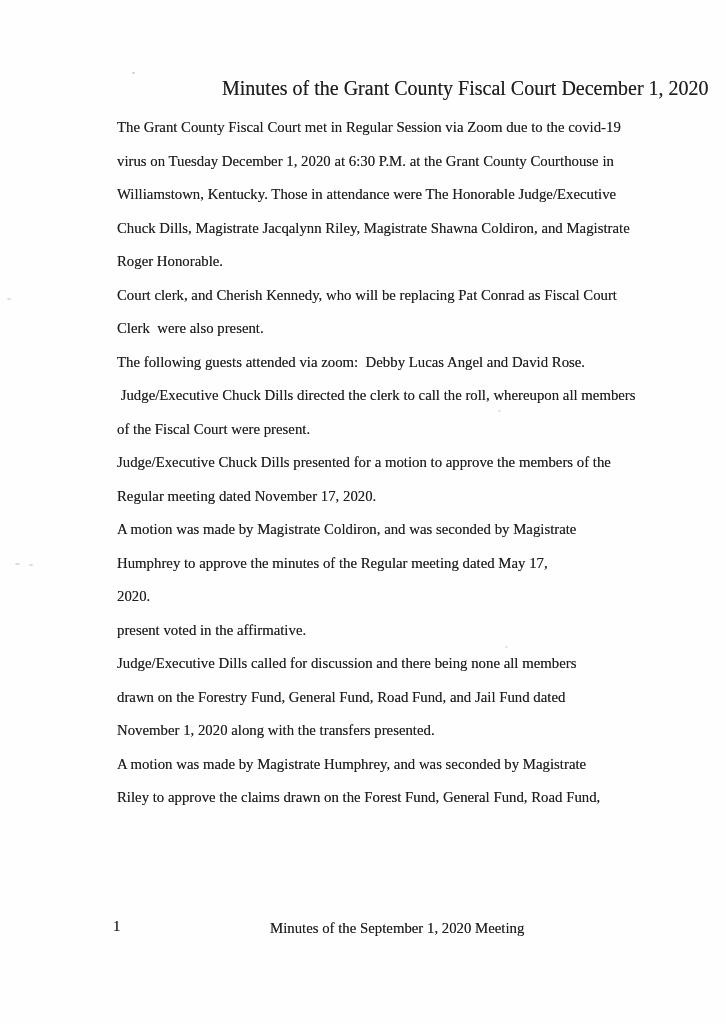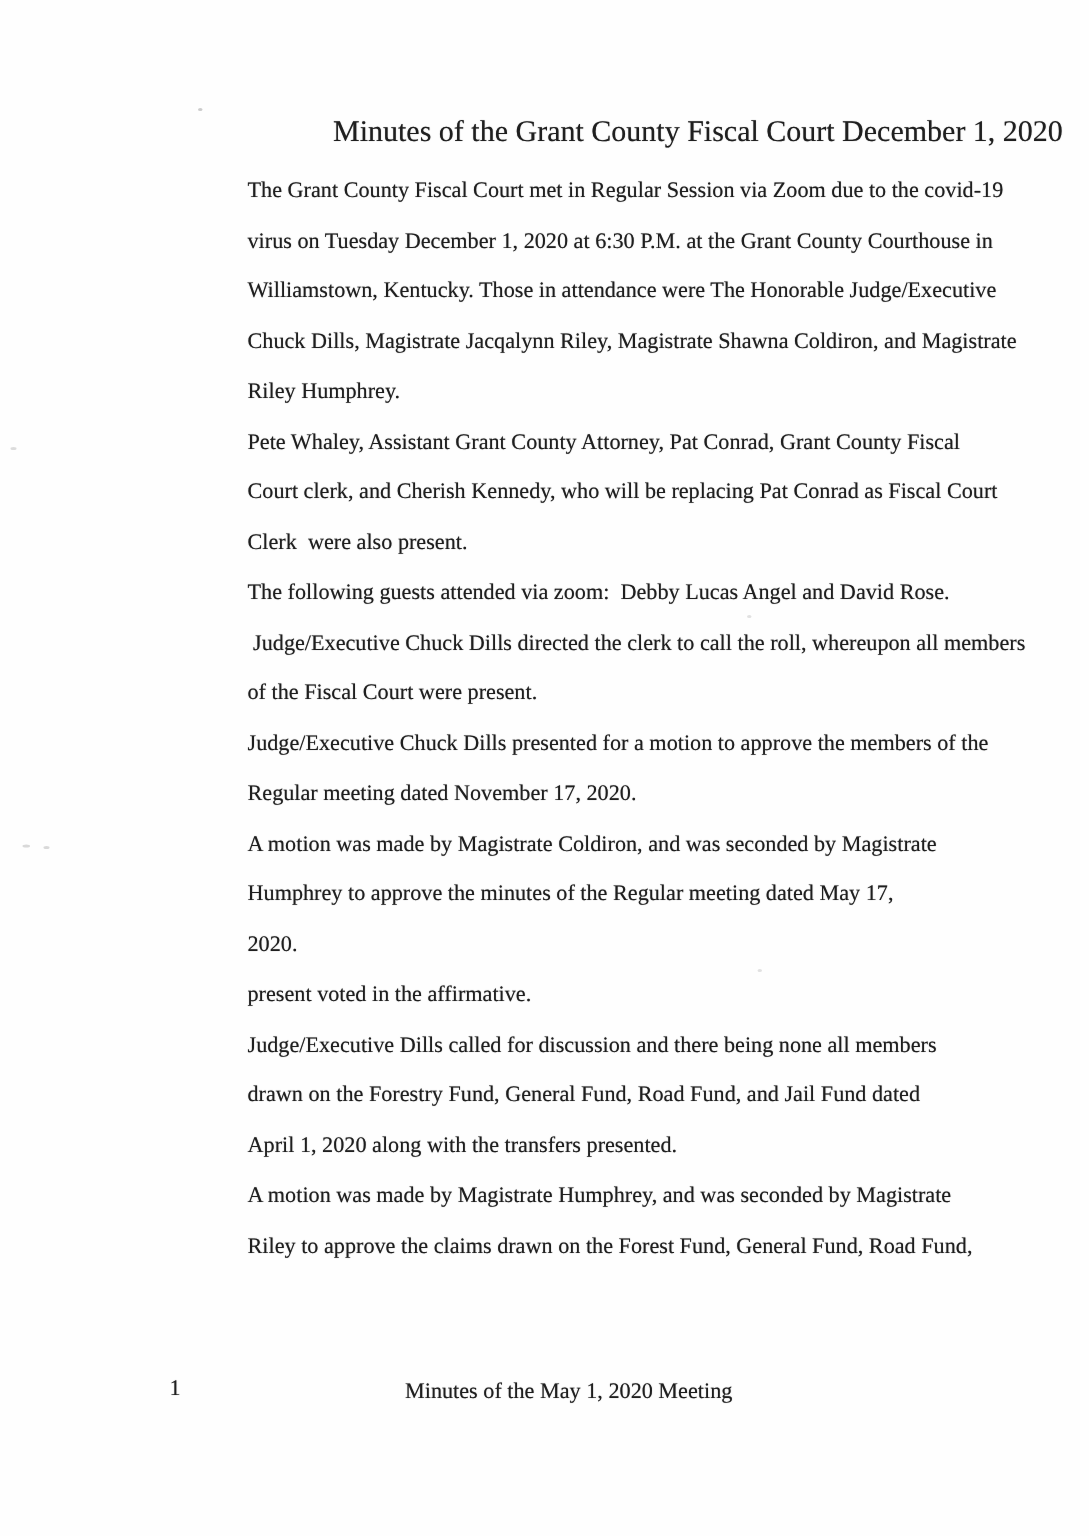--- a/index.html
+++ b/index.html
@@ -26,21 +26,20 @@
     left: 222px;
     top: 77px;
     font-size: 20px;
     white-space: pre;
   }
   .doc-body {
     position: absolute;
     left: 117px;
     top: 111px;
     width: 560px;
-    margin-left: 48px;
   }
   .body-line {
     height: 33.5px;
     line-height: 33.5px;
     font-size: 14.8px;
     white-space: pre;
   }
   .doc-footer {
     position: absolute;
     left: 0;
@@ -79,43 +78,42 @@
 
 <div class="scan-page">
 
   <div class="doc-title ink">Minutes of the Grant County Fiscal Court December 1, 2020</div>
 
   <div class="doc-body ink">
       <div class="body-line">The Grant County Fiscal Court met in Regular Session via Zoom due to the covid-19</div>
       <div class="body-line">virus on Tuesday December 1, 2020 at 6:30 P.M. at the Grant County Courthouse in</div>
       <div class="body-line">Williamstown, Kentucky. Those in attendance were The Honorable Judge/Executive</div>
       <div class="body-line">Chuck Dills, Magistrate Jacqalynn Riley, Magistrate Shawna Coldiron, and Magistrate</div>
-      <div class="body-line">Riley Humphrey.</div>
-      <div class="body-line">Pete Whaley, Assistant Grant County Attorney, Pat Conrad, Grant County Fiscal</div>
+      <div class="body-line">Roger Honorable.</div>
       <div class="body-line">Court clerk, and Cherish Kennedy, who will be replacing Pat Conrad as Fiscal Court</div>
       <div class="body-line">Clerk  were also present.</div>
       <div class="body-line">The following guests attended via zoom:  Debby Lucas Angel and David Rose.</div>
       <div class="body-line"> Judge/Executive Chuck Dills directed the clerk to call the roll, whereupon all members</div>
       <div class="body-line">of the Fiscal Court were present.</div>
       <div class="body-line">Judge/Executive Chuck Dills presented for a motion to approve the members of the</div>
       <div class="body-line">Regular meeting dated November 17, 2020.</div>
       <div class="body-line">A motion was made by Magistrate Coldiron, and was seconded by Magistrate</div>
       <div class="body-line">Humphrey to approve the minutes of the Regular meeting dated May 17,</div>
       <div class="body-line">2020.</div>
       <div class="body-line">present voted in the affirmative.</div>
       <div class="body-line">Judge/Executive Dills called for discussion and there being none all members</div>
       <div class="body-line">drawn on the Forestry Fund, General Fund, Road Fund, and Jail Fund dated</div>
-      <div class="body-line">April 1, 2020 along with the transfers presented.</div>
+      <div class="body-line">November 1, 2020 along with the transfers presented.</div>
       <div class="body-line">A motion was made by Magistrate Humphrey, and was seconded by Magistrate</div>
       <div class="body-line">Riley to approve the claims drawn on the Forest Fund, General Fund, Road Fund,</div>
     </div>
 
   <div class="doc-footer ink">
     <span class="page-number">1</span>
-    <span class="footer-text">Minutes of the May 1, 2020 Meeting</span>
+    <span class="footer-text">Minutes of the September 1, 2020 Meeting</span>
   </div>
 
   <span class="speck speck-a"></span>
   <span class="speck speck-b"></span>
   <span class="speck speck-c"></span>
   <span class="speck speck-d"></span>
   <span class="speck speck-e"></span>
   <span class="speck speck-f"></span>
 </div>
 

